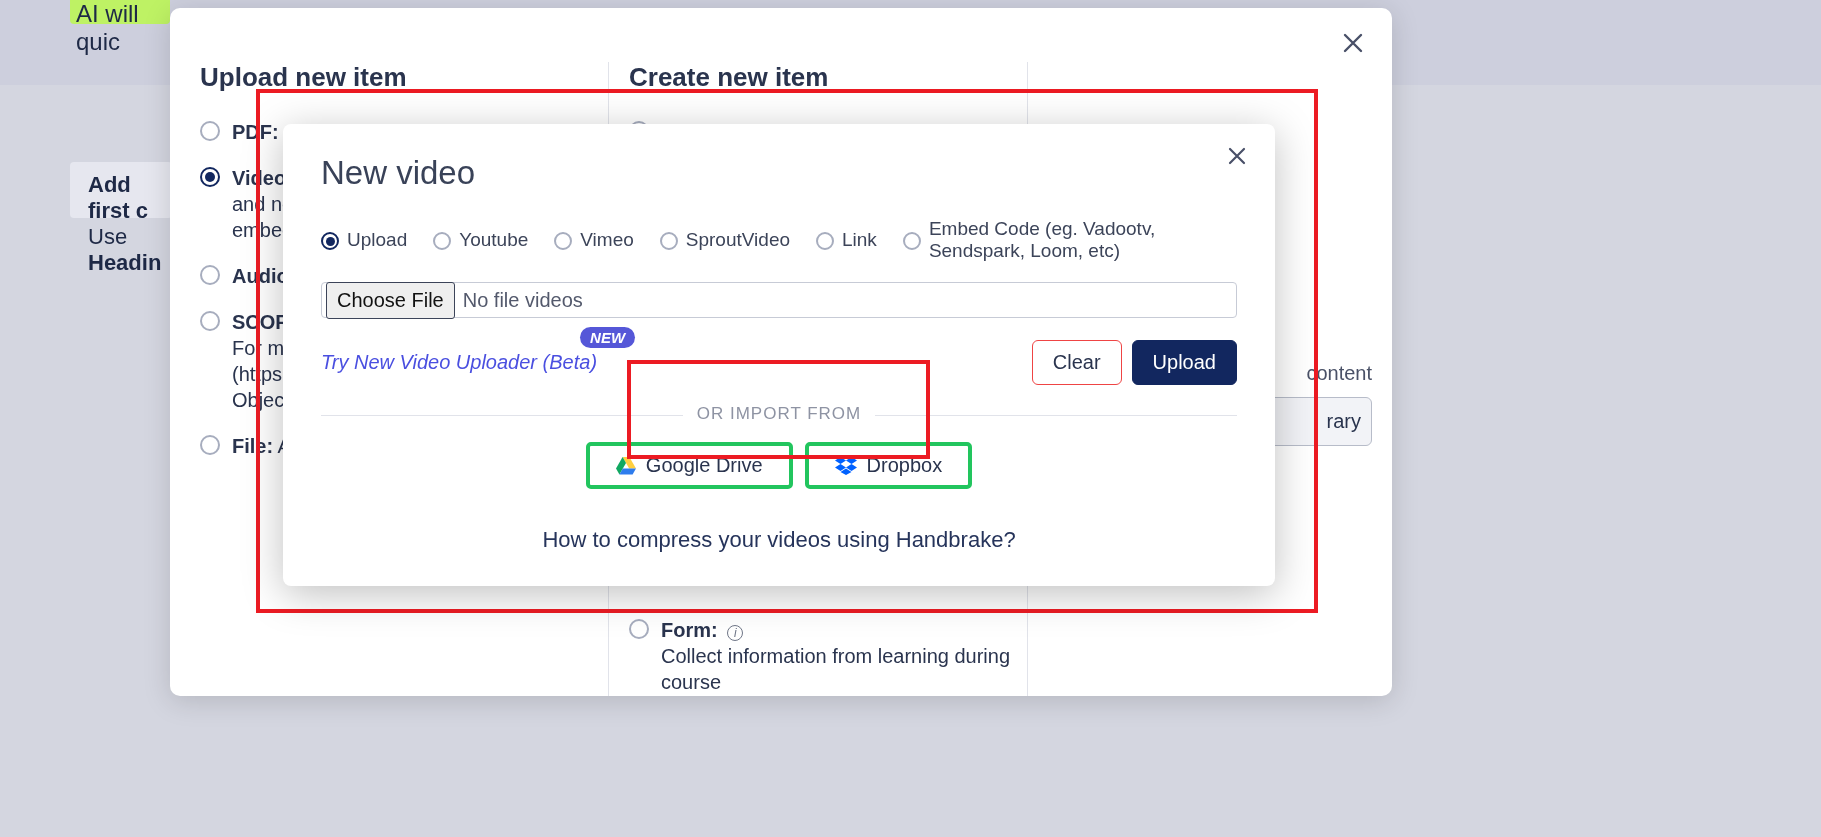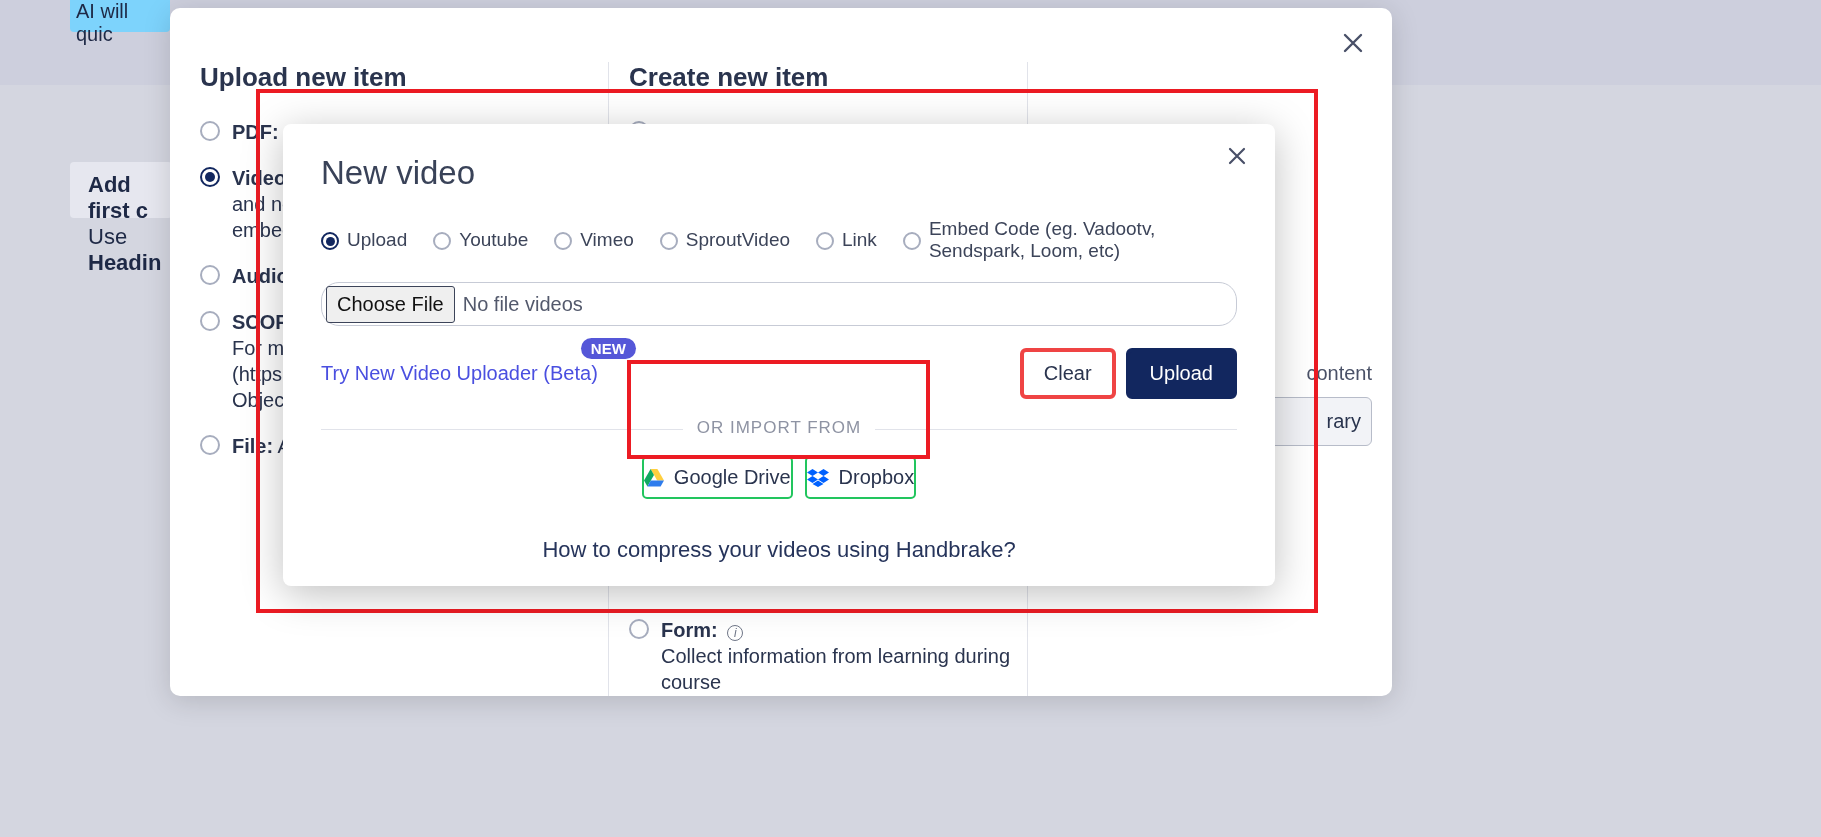--- a/index.html
+++ b/index.html
@@ -1,18 +1,18 @@
 <!DOCTYPE html>
 <html><head>
 <meta charset="utf-8">
 <style>
   * { box-sizing: border-box; margin: 0; padding: 0; font-family: -apple-system, BlinkMacSystemFont, "Segoe UI", Helvetica, Arial, sans-serif; }
   body { width: 1821px; height: 837px; background: #d4d6e0; overflow: hidden; position: relative; }
   .bg-strip { position: absolute; left: 0; top: 0; width: 100%; height: 85px; background: #cdcfdd; }
-  .bg-card1 { position: absolute; left: 70px; top: 0; width: 100px; height: 32px; background: #7dd3fc; border-radius: 0 0 4px 4px; font-size: 20px; padding-left: 6px; color:#1e2946;}
+  .bg-card1 { position: absolute; left: 70px; top: 0; width: 100px; height: 24px; background: #bef264; border-radius: 0 0 4px 4px; font-size: 24px; padding-left: 6px; color:#1e2946;}
   .bg-card2 { position: absolute; left: 70px; top: 162px; width: 102px; height: 56px; background: #e6e7ef; border-radius:4px; padding: 10px 4px 0 18px; color:#1e2946;}
   .bg-card2 .l1 { font-size:22px; font-weight:600;}
   .bg-card2 .l2 { font-size:22px;}
 
   
   .modal1 {
     position: absolute; left: 170px; top: 8px; width: 1222px; height: 688px;
     background: #fff; border-radius: 10px; box-shadow: 0 5px 28px rgba(0,0,0,.15);
   }
   .modal1 .close1 { position: absolute; right: 28px; top: 24px; cursor: pointer; color:#495068;}
@@ -36,32 +36,32 @@
     position:absolute; left:283px; top:124px; width:992px; height:462px;
     background:#fff; border-radius:8px; box-shadow:0 8px 40px rgba(0,0,0,.25);
     padding: 30px 38px;
   }
   .modal2 .close2 { position:absolute; right:28px; top:22px; cursor:pointer; color:#495068;}
   .modal2 h2 { font-size:33px; font-weight:400; color:#394258; margin-bottom:26px;}
   .radiorow { display:flex; gap:26px; align-items:center; font-size:19px; color:#3c4459; margin-bottom:20px;}
   .radiorow .radio{width:18px;height:18px;}
   .radiorow .radio.sel::after{width:9px;height:9px;}
   .radiorow label{display:flex;align-items:center;gap:8px;}
-  .filebox { border:1px solid #c7cbd6; border-radius:18px; height:44px; display:flex; align-items:center; padding:4px; gap:8px;margin-top:17px;}
+  .filebox { border:1px solid #c7cbd6; border-radius:4px; height:36px; display:flex; align-items:center; padding:4px; gap:8px;margin-top:17px;}
   .filebox .choose{ border:1px solid #3c4459; border-radius:3px; padding:6px 10px; font-size:20px; background:#efefef; color:#111;}
   .filebox .nofile{ font-size:20px; color:#53596c;}
   .row2 { display:flex; justify-content:space-between; align-items:center; margin-top:22px;}
-  .trywrap { position:relative; color:#4a4fe0; font-size:20px;}
+  .trywrap { position:relative; color:#4a4fe0; font-size:20px;font-style:italic;}
   .newbadge { position:absolute; top:-24px; right:-38px; background:#5557d8; color:#fff; font-size:15px; font-weight:600; padding:2px 10px; border-radius:12px;}
-  .btn { font-size:20px; border-radius:6px; padding:10px 20px; border:4px solid #ef4444; background:#fff; color:#2a344e;}
+  .btn { font-size:20px; border-radius:6px; padding:10px 20px; border:1px solid #ef4444; background:#fff; color:#2a344e;}
   .btn.primary{background:#12275f;color:#fff;border-color:#12275f;}
   .divline{ position:relative; border-top:1px solid #e1e3ea; margin-top:30px; text-align:center;}
   .divline span{ position:relative; top:-12px; background:#fff; padding:0 14px; color:#8e93a3; font-size:17px; letter-spacing:1px;}
   .importrow{ display:flex; justify-content:center; gap:12px; margin-top:6px;}
-  .importbtn{ border:2px solid #22c55e; border-radius:5px; padding:8px 0; font-size:20px; color:#2a344e; display:flex; align-items:center; gap:10px; background:#fff;}
+  .importbtn{ border:4px solid #22c55e; border-radius:5px; padding:8px 26px; font-size:20px; color:#2a344e; display:flex; align-items:center; gap:10px; background:#fff;}
   .handbrake{ text-align:center; font-size:22px; color:#26345b; margin-top:38px;}
   .redbox2{ position:absolute; left:627px; top:360px; width:303px; height:99px; border:4px solid #ec1b23; pointer-events:none;}
   svg{display:block;}
 </style>
 </head>
 <body>
 
 <div class="bg-strip"></div>
 <div class="bg-card1">AI will quic</div>
 <div class="bg-card2">

